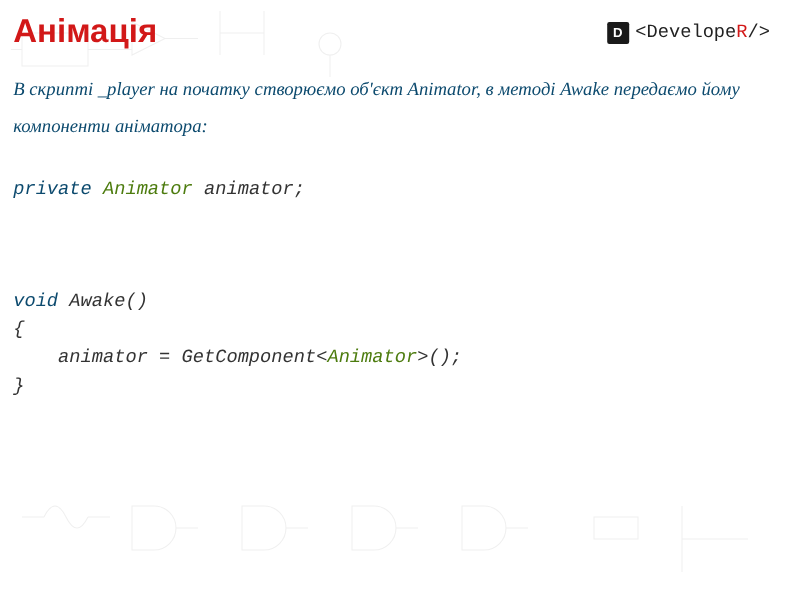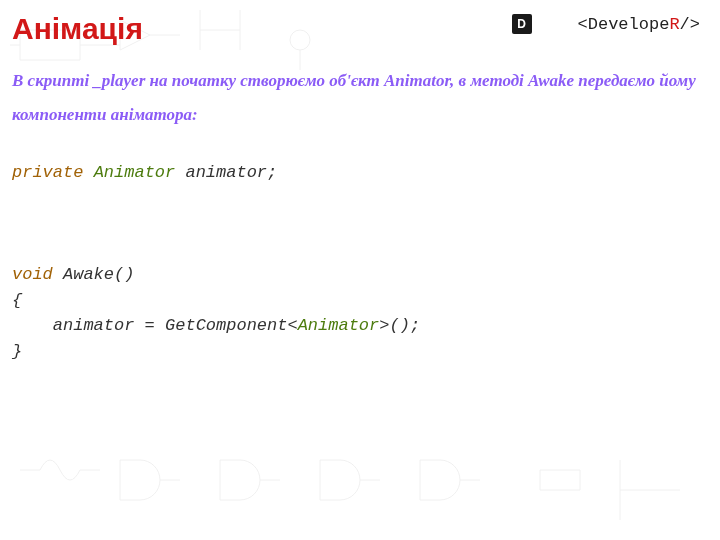--- a/index.html
+++ b/index.html
@@ -16,21 +16,21 @@
     position: absolute;
     inset: 0;
     opacity: 0.06;
     pointer-events: none;
   }
   .header {
     position: relative;
     padding: 12px 20px 6px 12px;
     display: flex;
     justify-content: space-between;
-    align-items: flex-start;
+    align-items: center;
   }
   .title {
     font-family: Arial, Helvetica, sans-serif;
     font-weight: bold;
     font-size: 30px;
     color: #d21818;
   }
   .logo-block {
     display: flex;
     align-items: center;
@@ -43,44 +43,42 @@
     background: #1a1a1a;
     color: #fff;
     font: bold 12px/20px Arial, sans-serif;
     text-align: center;
     border-radius: 2px;
   }
   .logo-text {
     font-family: "Courier New", monospace;
     font-size: 17px;
     color: #222;
-    margin-left: 40px;
   }
   .logo-text .red { color: #d21818; }
   .body-text {
     position: relative;
     padding: 12px 20px 0 12px;
     font-family: Georgia, "Times New Roman", serif;
     font-style: italic;
     font-size: 17px;
     line-height: 2.0;
-    color: #8b5cf6;
-    font-weight: bold;
+    color: #0c4a6e;
   }
   .code-block {
     position: relative;
     padding: 28px 20px 0 12px;
     font-family: Consolas, "Courier New", monospace;
     font-style: italic;
     font-size: 17px;
     line-height: 1.5;
     color: #333;
     white-space: pre;
   }
-  .kw-mod  { color: #a16207; }   
+  .kw-mod  { color: #0c4a6e; }   
   .kw-type { color: #4d7c0f; }
   .blank-line { height: 1.5em; }
 </style>
 </head>
 <body>
 
 <svg class="bg-deco" viewBox="0 0 720 540">
   <g stroke="#000" stroke-width="1" fill="none">
     <path d="M20 30 h60 v30 h-60 z M80 45 h40 M10 45 h10"></path>
     <path d="M120 20 l30 15 l-30 15 z M150 35 h30"></path>

